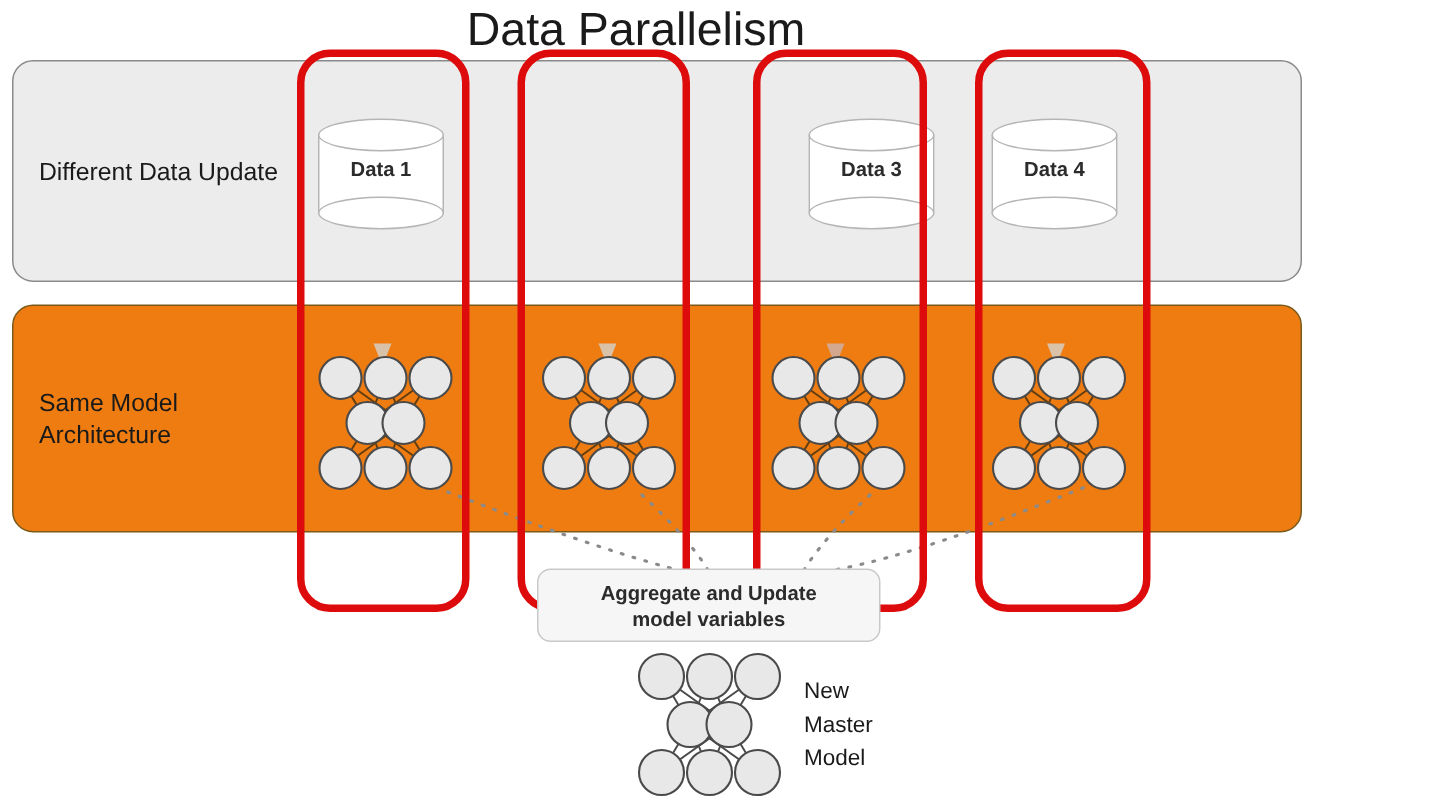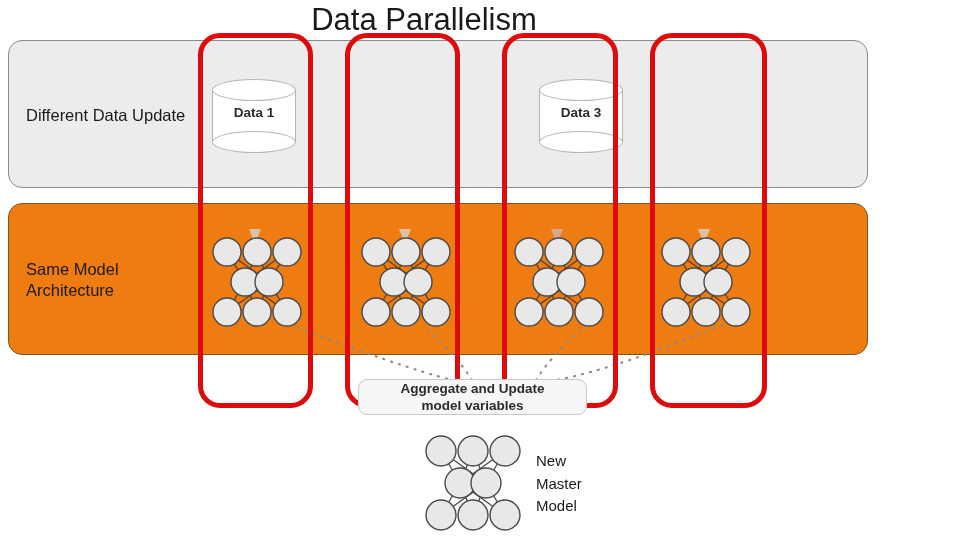--- a/index.html
+++ b/index.html
@@ -99,21 +99,21 @@
 
   
   .arrow{ position:absolute; }
 
   
   .nn{ position:absolute; }
 
   
   .aggbox{
     position:absolute;
-    left:358px; top:379px; width:229px; height:36px;
+    left:358px; top:379px; width:229px; height:49px;
     background:#f6f6f6;
     border:1px solid #c9c9c9;
     border-radius:9px;
     box-sizing:border-box;
     display:flex; flex-direction:column;
     align-items:center; justify-content:center;
     z-index:6;
   }
   .aggbox span{
     display:block;
@@ -289,20 +289,26 @@
       <circle cx="34" cy="46" r="14"></circle>
         <circle cx="58" cy="46" r="14"></circle>
       <circle cx="16" cy="76" r="14"></circle>
         <circle cx="46" cy="76" r="14"></circle>
         <circle cx="76" cy="76" r="14"></circle>
     </g>
   </svg>
 
   <div class="redbox" style="left:650px;width:117px;z-index:5;"></div>
 
+  <div class="cyl" style="left:661px;z-index:3;">
+    <div class="body"></div>
+    <div class="bot"></div>
+    <div class="top"></div>
+    <div class="lbl">Data 4</div>
+  </div>
 
   <svg class="arrow" style="left:696px;top:156px;width:16px;height:90px;z-index:3;" viewBox="0 0 16 90">
     <defs>
       <linearGradient id="ag4" x1="0" y1="0" x2="0" y2="1">
         <stop offset="0%" stop-color="#b9b9b9"></stop>
           <stop offset="100%" stop-color="#d9c2a8"></stop>
       </linearGradient>
     </defs>
     <line x1="8" y1="0" x2="8" y2="78" stroke="url(#ag4)" stroke-width="3.2"></line>
     <polygon points="8,88 2,73 14,73" fill="#d9c2a8"></polygon>

